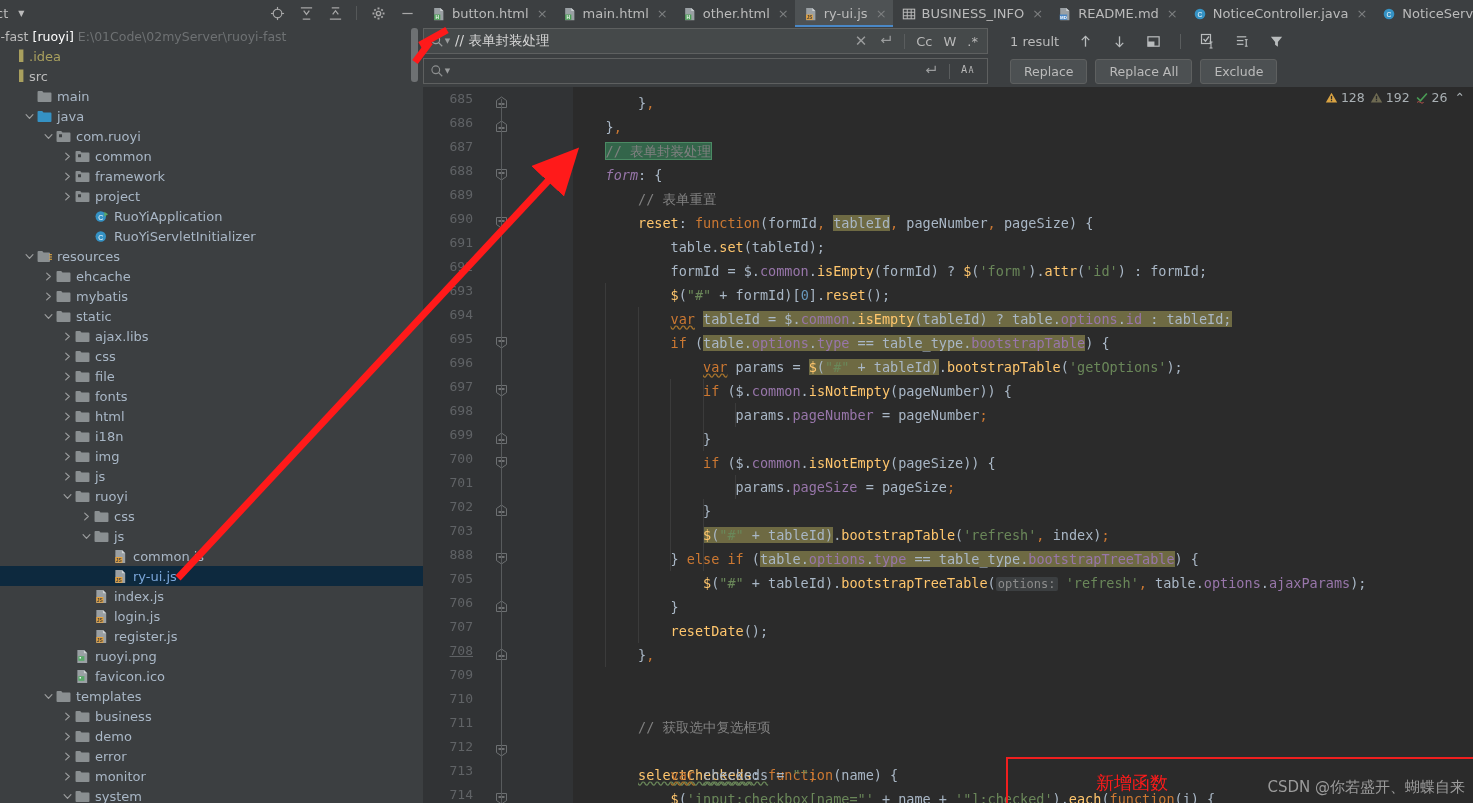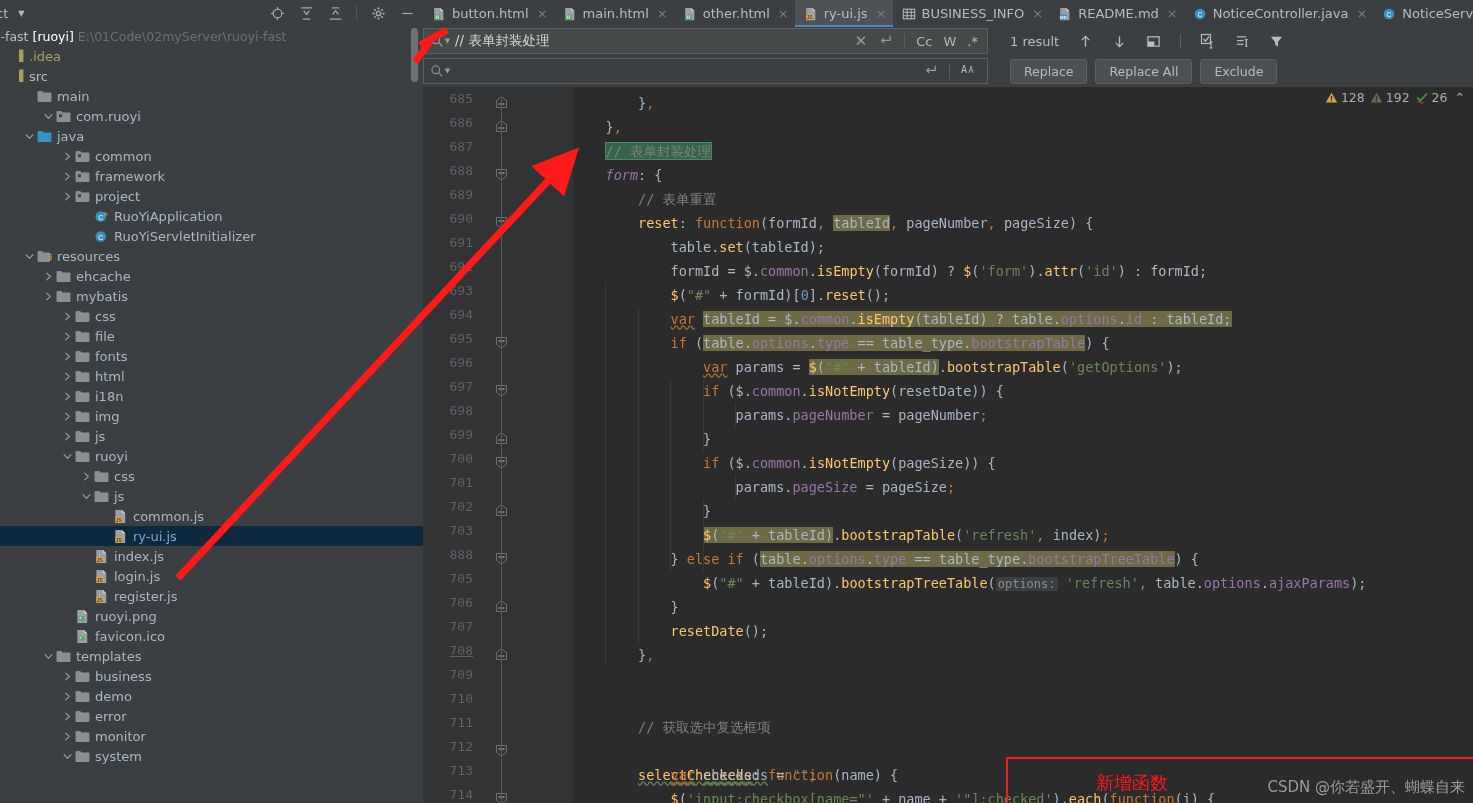--- a/index.html
+++ b/index.html
@@ -199,45 +199,45 @@
         <div class="row">
           <span class="arrow" style="margin-left: 23px;"></span>
           <span class="ico">
             <svg width="15" height="13" viewBox="0 0 16 14">
               <path d="M0.5 2.2 a1 1 0 0 1 1-1 h4 l1.4 1.6 h7.6 a1 1 0 0 1 1 1 v8 a1 1 0 0 1 -1 1 h-13 a1 1 0 0 1 -1 -1 z" fill="#8a8f91"></path>
             </svg>
           </span>
           <span class="lbl">main</span>
         </div>
         <div class="row">
+          <span class="arrow" style="margin-left: 23px;">
+            <svg width="9" height="9" viewBox="0 0 10 10">
+              <path d="M1.2 3 L5 7 L8.8 3" fill="none" stroke="#9a9c9d" stroke-width="1.35" stroke-linecap="round" stroke-linejoin="round"></path>
+            </svg>
+          </span>
+          <span class="ico">
+            <svg width="15" height="13" viewBox="0 0 16 14">
+              <path d="M0.5 2.2 a1 1 0 0 1 1-1 h4 l1.4 1.6 h7.6 a1 1 0 0 1 1 1 v8 a1 1 0 0 1 -1 1 h-13 a1 1 0 0 1 -1 -1 z" fill="#3592c4"></path>
+            </svg>
+          </span>
+          <span class="lbl">java</span>
+        </div>
+        <div class="row">
           <span class="arrow" style="margin-left: 42px;">
             <svg width="9" height="9" viewBox="0 0 10 10">
               <path d="M1.2 3 L5 7 L8.8 3" fill="none" stroke="#9a9c9d" stroke-width="1.35" stroke-linecap="round" stroke-linejoin="round"></path>
             </svg>
           </span>
           <span class="ico">
             <svg width="15" height="13" viewBox="0 0 16 14">
               <path d="M0.5 2.2 a1 1 0 0 1 1-1 h4 l1.4 1.6 h7.6 a1 1 0 0 1 1 1 v8 a1 1 0 0 1 -1 1 h-13 a1 1 0 0 1 -1 -1 z" fill="#8a8f91"></path>
               <rect x="3.2" y="4.6" width="3.2" height="3.2" fill="#3c3f41"></rect>
             </svg>
           </span>
           <span class="lbl">com.ruoyi</span>
-        </div>
-        <div class="row">
-          <span class="arrow" style="margin-left: 23px;">
-            <svg width="9" height="9" viewBox="0 0 10 10">
-              <path d="M1.2 3 L5 7 L8.8 3" fill="none" stroke="#9a9c9d" stroke-width="1.35" stroke-linecap="round" stroke-linejoin="round"></path>
-            </svg>
-          </span>
-          <span class="ico">
-            <svg width="15" height="13" viewBox="0 0 16 14">
-              <path d="M0.5 2.2 a1 1 0 0 1 1-1 h4 l1.4 1.6 h7.6 a1 1 0 0 1 1 1 v8 a1 1 0 0 1 -1 1 h-13 a1 1 0 0 1 -1 -1 z" fill="#3592c4"></path>
-            </svg>
-          </span>
-          <span class="lbl">java</span>
         </div>
         <div class="row">
           <span class="arrow" style="margin-left: 61px;">
             <svg width="9" height="9" viewBox="0 0 10 10">
               <path d="M3 1.2 L7 5 L3 8.8" fill="none" stroke="#9a9c9d" stroke-width="1.35" stroke-linecap="round" stroke-linejoin="round"></path>
             </svg>
           </span>
           <span class="ico">
             <svg width="15" height="13" viewBox="0 0 16 14">
               <path d="M0.5 2.2 a1 1 0 0 1 1-1 h4 l1.4 1.6 h7.6 a1 1 0 0 1 1 1 v8 a1 1 0 0 1 -1 1 h-13 a1 1 0 0 1 -1 -1 z" fill="#8a8f91"></path>
@@ -331,20 +331,46 @@
             <svg width="9" height="9" viewBox="0 0 10 10">
               <path d="M3 1.2 L7 5 L3 8.8" fill="none" stroke="#9a9c9d" stroke-width="1.35" stroke-linecap="round" stroke-linejoin="round"></path>
             </svg>
           </span>
           <span class="ico">
             <svg width="15" height="13" viewBox="0 0 16 14">
               <path d="M0.5 2.2 a1 1 0 0 1 1-1 h4 l1.4 1.6 h7.6 a1 1 0 0 1 1 1 v8 a1 1 0 0 1 -1 1 h-13 a1 1 0 0 1 -1 -1 z" fill="#8a8f91"></path>
             </svg>
           </span>
           <span class="lbl">mybatis</span>
+        </div>
+        <div class="row">
+          <span class="arrow" style="margin-left: 42px;">
+            <svg width="9" height="9" viewBox="0 0 10 10">
+              <path d="M1.2 3 L5 7 L8.8 3" fill="none" stroke="#9a9c9d" stroke-width="1.35" stroke-linecap="round" stroke-linejoin="round"></path>
+            </svg>
+          </span>
+          <span class="ico">
+            <svg width="15" height="13" viewBox="0 0 16 14">
+              <path d="M0.5 2.2 a1 1 0 0 1 1-1 h4 l1.4 1.6 h7.6 a1 1 0 0 1 1 1 v8 a1 1 0 0 1 -1 1 h-13 a1 1 0 0 1 -1 -1 z" fill="#8a8f91"></path>
+            </svg>
+          </span>
+          <span class="lbl">static</span>
+        </div>
+        <div class="row">
+          <span class="arrow" style="margin-left: 61px;">
+            <svg width="9" height="9" viewBox="0 0 10 10">
+              <path d="M3 1.2 L7 5 L3 8.8" fill="none" stroke="#9a9c9d" stroke-width="1.35" stroke-linecap="round" stroke-linejoin="round"></path>
+            </svg>
+          </span>
+          <span class="ico">
+            <svg width="15" height="13" viewBox="0 0 16 14">
+              <path d="M0.5 2.2 a1 1 0 0 1 1-1 h4 l1.4 1.6 h7.6 a1 1 0 0 1 1 1 v8 a1 1 0 0 1 -1 1 h-13 a1 1 0 0 1 -1 -1 z" fill="#8a8f91"></path>
+            </svg>
+          </span>
+          <span class="lbl">ajax.libs</span>
         </div>
         <div class="row">
           <span class="arrow" style="margin-left: 61px;">
             <svg width="9" height="9" viewBox="0 0 10 10">
               <path d="M3 1.2 L7 5 L3 8.8" fill="none" stroke="#9a9c9d" stroke-width="1.35" stroke-linecap="round" stroke-linejoin="round"></path>
             </svg>
           </span>
           <span class="ico">
             <svg width="15" height="13" viewBox="0 0 16 14">
               <path d="M0.5 2.2 a1 1 0 0 1 1-1 h4 l1.4 1.6 h7.6 a1 1 0 0 1 1 1 v8 a1 1 0 0 1 -1 1 h-13 a1 1 0 0 1 -1 -1 z" fill="#8a8f91"></path>
@@ -927,21 +953,21 @@
         <div class="cl" style="top: 52px;">    <span class="cmt hl">// 表单封装处理</span></div>
         <div class="cl" style="top: 76px;">    <span class="itp">form</span><span class="id">: {</span></div>
         <div class="cl" style="top: 100px;">        <span class="cmt">// 表单重置</span></div>
         <div class="cl" style="top: 124px;">        <span class="fn">reset</span><span class="id">: </span><span class="kw">function</span><span class="id">(</span><span class="id">formId</span><span class="kw">, </span><span class="id occ">tableId</span><span class="kw">, </span><span class="id">pageNumber</span><span class="kw">, </span><span class="id">pageSize</span><span class="id">) {</span></div>
         <div class="cl" style="top: 148px;">            <span class="it">table</span><span class="id">.</span><span class="fn">set</span><span class="id">(tableId);</span></div>
         <div class="cl" style="top: 172px;">            <span class="id">formId = $.</span><span class="prop">common</span><span class="id">.</span><span class="fn">isEmpty</span><span class="id">(formId) ? </span><span class="fn">$</span><span class="id">(</span><span class="str">'form'</span><span class="id">).</span><span class="fn">attr</span><span class="id">(</span><span class="str">'id'</span><span class="id">) : formId;</span></div>
         <div class="cl" style="top: 196px;">            <span class="fn">$</span><span class="id">(</span><span class="str">"#"</span><span class="id"> + formId)[</span><span class="num">0</span><span class="id">].</span><span class="fn">reset</span><span class="id">();</span></div>
         <div class="cl" style="top: 220px;">            <span class="kw sqo">var</span><span class="id"> </span><span class="id occ">tableId</span><span class="id occ"> = $.</span><span class="prop occ">common</span><span class="id occ">.</span><span class="fn occ">isEmpty</span><span class="id occ">(tableId) ? </span><span class="it occ">table</span><span class="id occ">.</span><span class="prop occ">options</span><span class="id occ">.</span><span class="prop occ">id</span><span class="id occ"> : tableId;</span></div>
         <div class="cl" style="top: 244px;">            <span class="kw">if </span><span class="id">(</span><span class="it occ">table</span><span class="id occ">.</span><span class="prop occ">options</span><span class="id occ">.</span><span class="prop occ">type</span><span class="id occ"> == </span><span class="id occ">table_type</span><span class="id occ">.</span><span class="prop occ">bootstrapTable</span><span class="id">) {</span></div>
         <div class="cl" style="top: 268px;">                <span class="kw sqo">var</span><span class="id"> params = </span><span class="fn occ">$</span><span class="id occ">(</span><span class="str occ">"#"</span><span class="id occ"> + tableId)</span><span class="id">.</span><span class="fn">bootstrapTable</span><span class="id">(</span><span class="str">'getOptions'</span><span class="id">);</span></div>
-        <div class="cl" style="top: 292px;">                <span class="kw">if </span><span class="id">($.</span><span class="prop">common</span><span class="id">.</span><span class="fn">isNotEmpty</span><span class="id">(resetDate)) {</span></div>
+        <div class="cl" style="top: 292px;">                <span class="kw">if </span><span class="id">($.</span><span class="prop">common</span><span class="id">.</span><span class="fn">isNotEmpty</span><span class="id">(pageNumber)) {</span></div>
         <div class="cl" style="top: 316px;">                    <span class="id">params.</span><span class="prop">pageNumber</span><span class="id"> = pageNumber</span><span class="kw">;</span></div>
         <div class="cl" style="top: 340px;">                <span class="id">}</span></div>
         <div class="cl" style="top: 364px;">                <span class="kw">if </span><span class="id">($.</span><span class="prop">common</span><span class="id">.</span><span class="fn">isNotEmpty</span><span class="id">(pageSize)) {</span></div>
         <div class="cl" style="top: 388px;">                    <span class="id">params.</span><span class="prop">pageSize</span><span class="id"> = pageSize</span><span class="kw">;</span></div>
         <div class="cl" style="top: 412px;">                <span class="id">}</span></div>
         <div class="cl" style="top: 436px;">                <span class="fn occ">$</span><span class="id occ">(</span><span class="str occ">"#"</span><span class="id occ"> + tableId)</span><span class="id">.</span><span class="fn">bootstrapTable</span><span class="id">(</span><span class="str">'refresh'</span><span class="kw">, </span><span class="id">index)</span><span class="kw">;</span></div>
         <div class="cl" style="top: 460px;">            <span class="id">} </span><span class="kw">else if </span><span class="id">(</span><span class="it occ">table</span><span class="id occ">.</span><span class="prop occ">options</span><span class="id occ">.</span><span class="prop occ">type</span><span class="id occ"> == </span><span class="id occ">table_type</span><span class="id occ">.</span><span class="prop occ">bootstrapTreeTable</span><span class="id">) {</span></div>
         <div class="cl" style="top: 484px;">                <span class="fn">$</span><span class="id">(</span><span class="str">"#"</span><span class="id"> + tableId).</span><span class="fn">bootstrapTreeTable</span><span class="id">(</span><span class="hint">options:</span><span class="id"> </span><span class="str">'refresh'</span><span class="kw">, </span><span class="it">table</span><span class="id">.</span><span class="prop">options</span><span class="id">.</span><span class="prop">ajaxParams</span><span class="id">);</span></div>
         <div class="cl" style="top: 508px;">            <span class="id">}</span></div>
         <div class="cl" style="top: 532px;">            <span class="fn">resetDate</span><span class="id">();</span></div>

